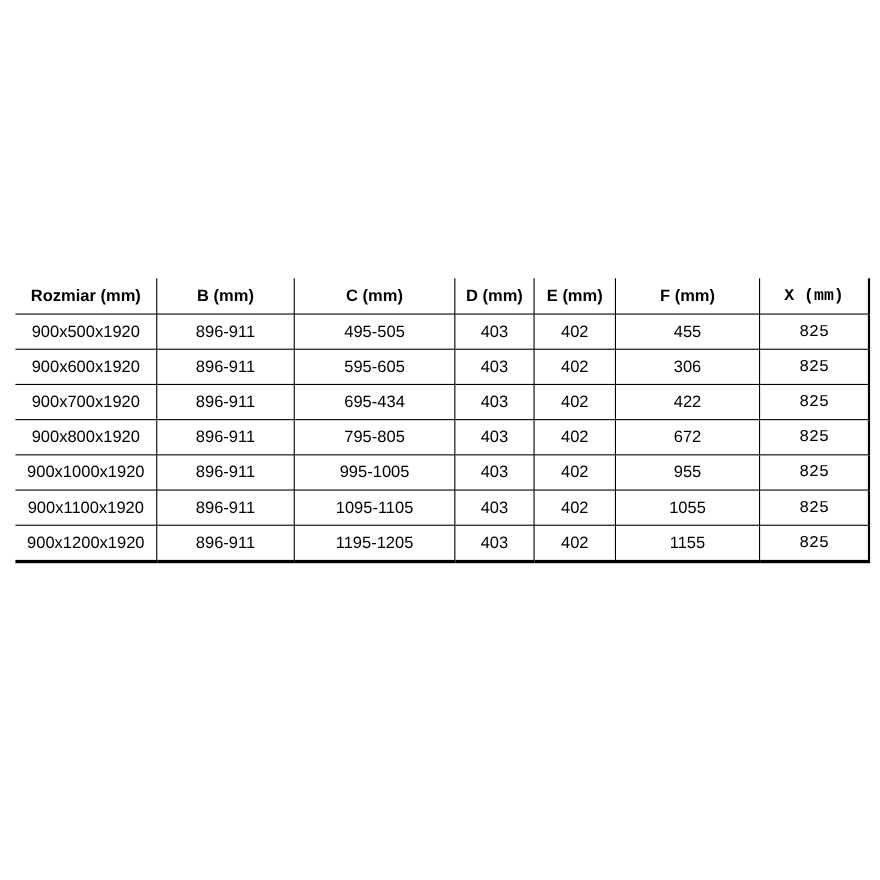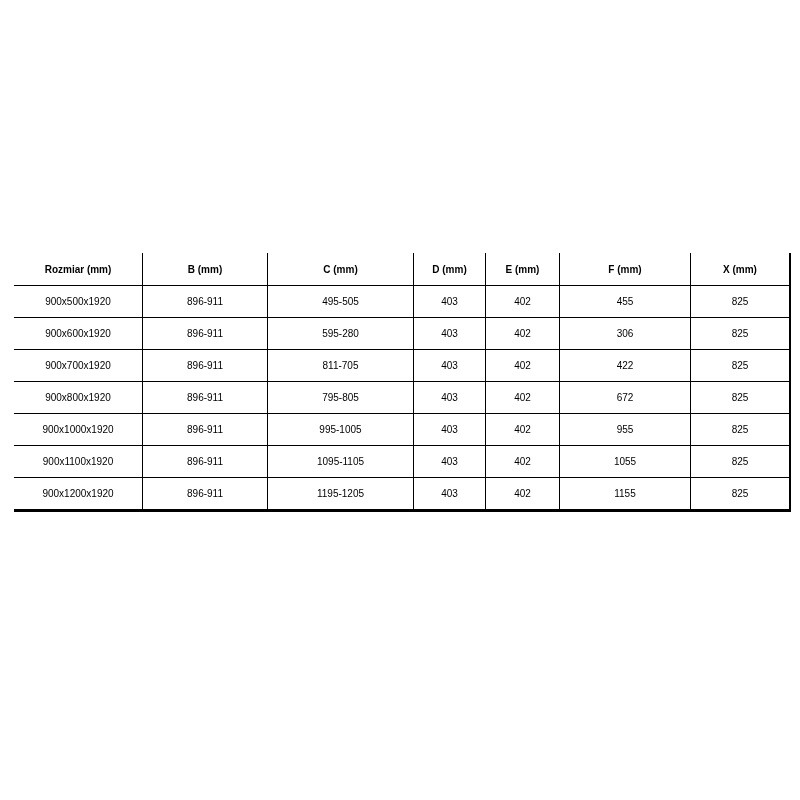--- a/index.html
+++ b/index.html
@@ -18,21 +18,21 @@
     font-family: "Liberation Sans", sans-serif;
   }
   table.dim-table {
     position: absolute;
     left: 14px;
     top: 253px;
     width: 769px;
     border-collapse: collapse;
     table-layout: fixed;
     color: #000000;
-    font-size: 10px;
+    font-size: 15px;
   }
   .dim-table th, .dim-table td {
     border: 1px solid #000000;
     text-align: center;
     vertical-align: middle;
     padding: 0;
     height: 31px;
     white-space: nowrap;
     overflow: hidden;
   }
@@ -43,21 +43,21 @@
   }
   .dim-table tr > *:first-child { border-left: none; }
   .dim-table tr > *:last-child  { border-right: 2px solid #000000; }
   .dim-table tbody tr:last-child td { border-bottom: 3px solid #000000; }
   .dim-table th:nth-child(1), .dim-table td:nth-child(1) { width: 128px; }
   .dim-table th:nth-child(2), .dim-table td:nth-child(2) { width: 124px; }
   .dim-table th:nth-child(3), .dim-table td:nth-child(3) { width: 145px; }
   .dim-table th:nth-child(4), .dim-table td:nth-child(4) { width: 71px; }
   .dim-table th:nth-child(5), .dim-table td:nth-child(5) { width: 73px; }
   .dim-table th:nth-child(6), .dim-table td:nth-child(6) { width: 130px; }
-  .dim-table th:nth-child(7), .dim-table td:nth-child(7) { width: 98px; }
+  .dim-table th:nth-child(7), .dim-table td:nth-child(7) { width: 98px; font-family: Liberation Mono, monospace; }
 </style>
 </head>
 <body>
 
 <div class="page">
   <table class="dim-table">
     <thead>
       <tr id="header-row">
           <th>Rozmiar (mm)</th>
           <th>B (mm)</th>
@@ -74,30 +74,30 @@
           <td>896-911</td>
           <td>495-505</td>
           <td>403</td>
           <td>402</td>
           <td>455</td>
           <td>825</td>
         </tr>
         <tr>
           <td>900x600x1920</td>
           <td>896-911</td>
-          <td>595-280</td>
+          <td>595-605</td>
           <td>403</td>
           <td>402</td>
           <td>306</td>
           <td>825</td>
         </tr>
         <tr>
           <td>900x700x1920</td>
           <td>896-911</td>
-          <td>811-705</td>
+          <td>695-434</td>
           <td>403</td>
           <td>402</td>
           <td>422</td>
           <td>825</td>
         </tr>
         <tr>
           <td>900x800x1920</td>
           <td>896-911</td>
           <td>795-805</td>
           <td>403</td>

